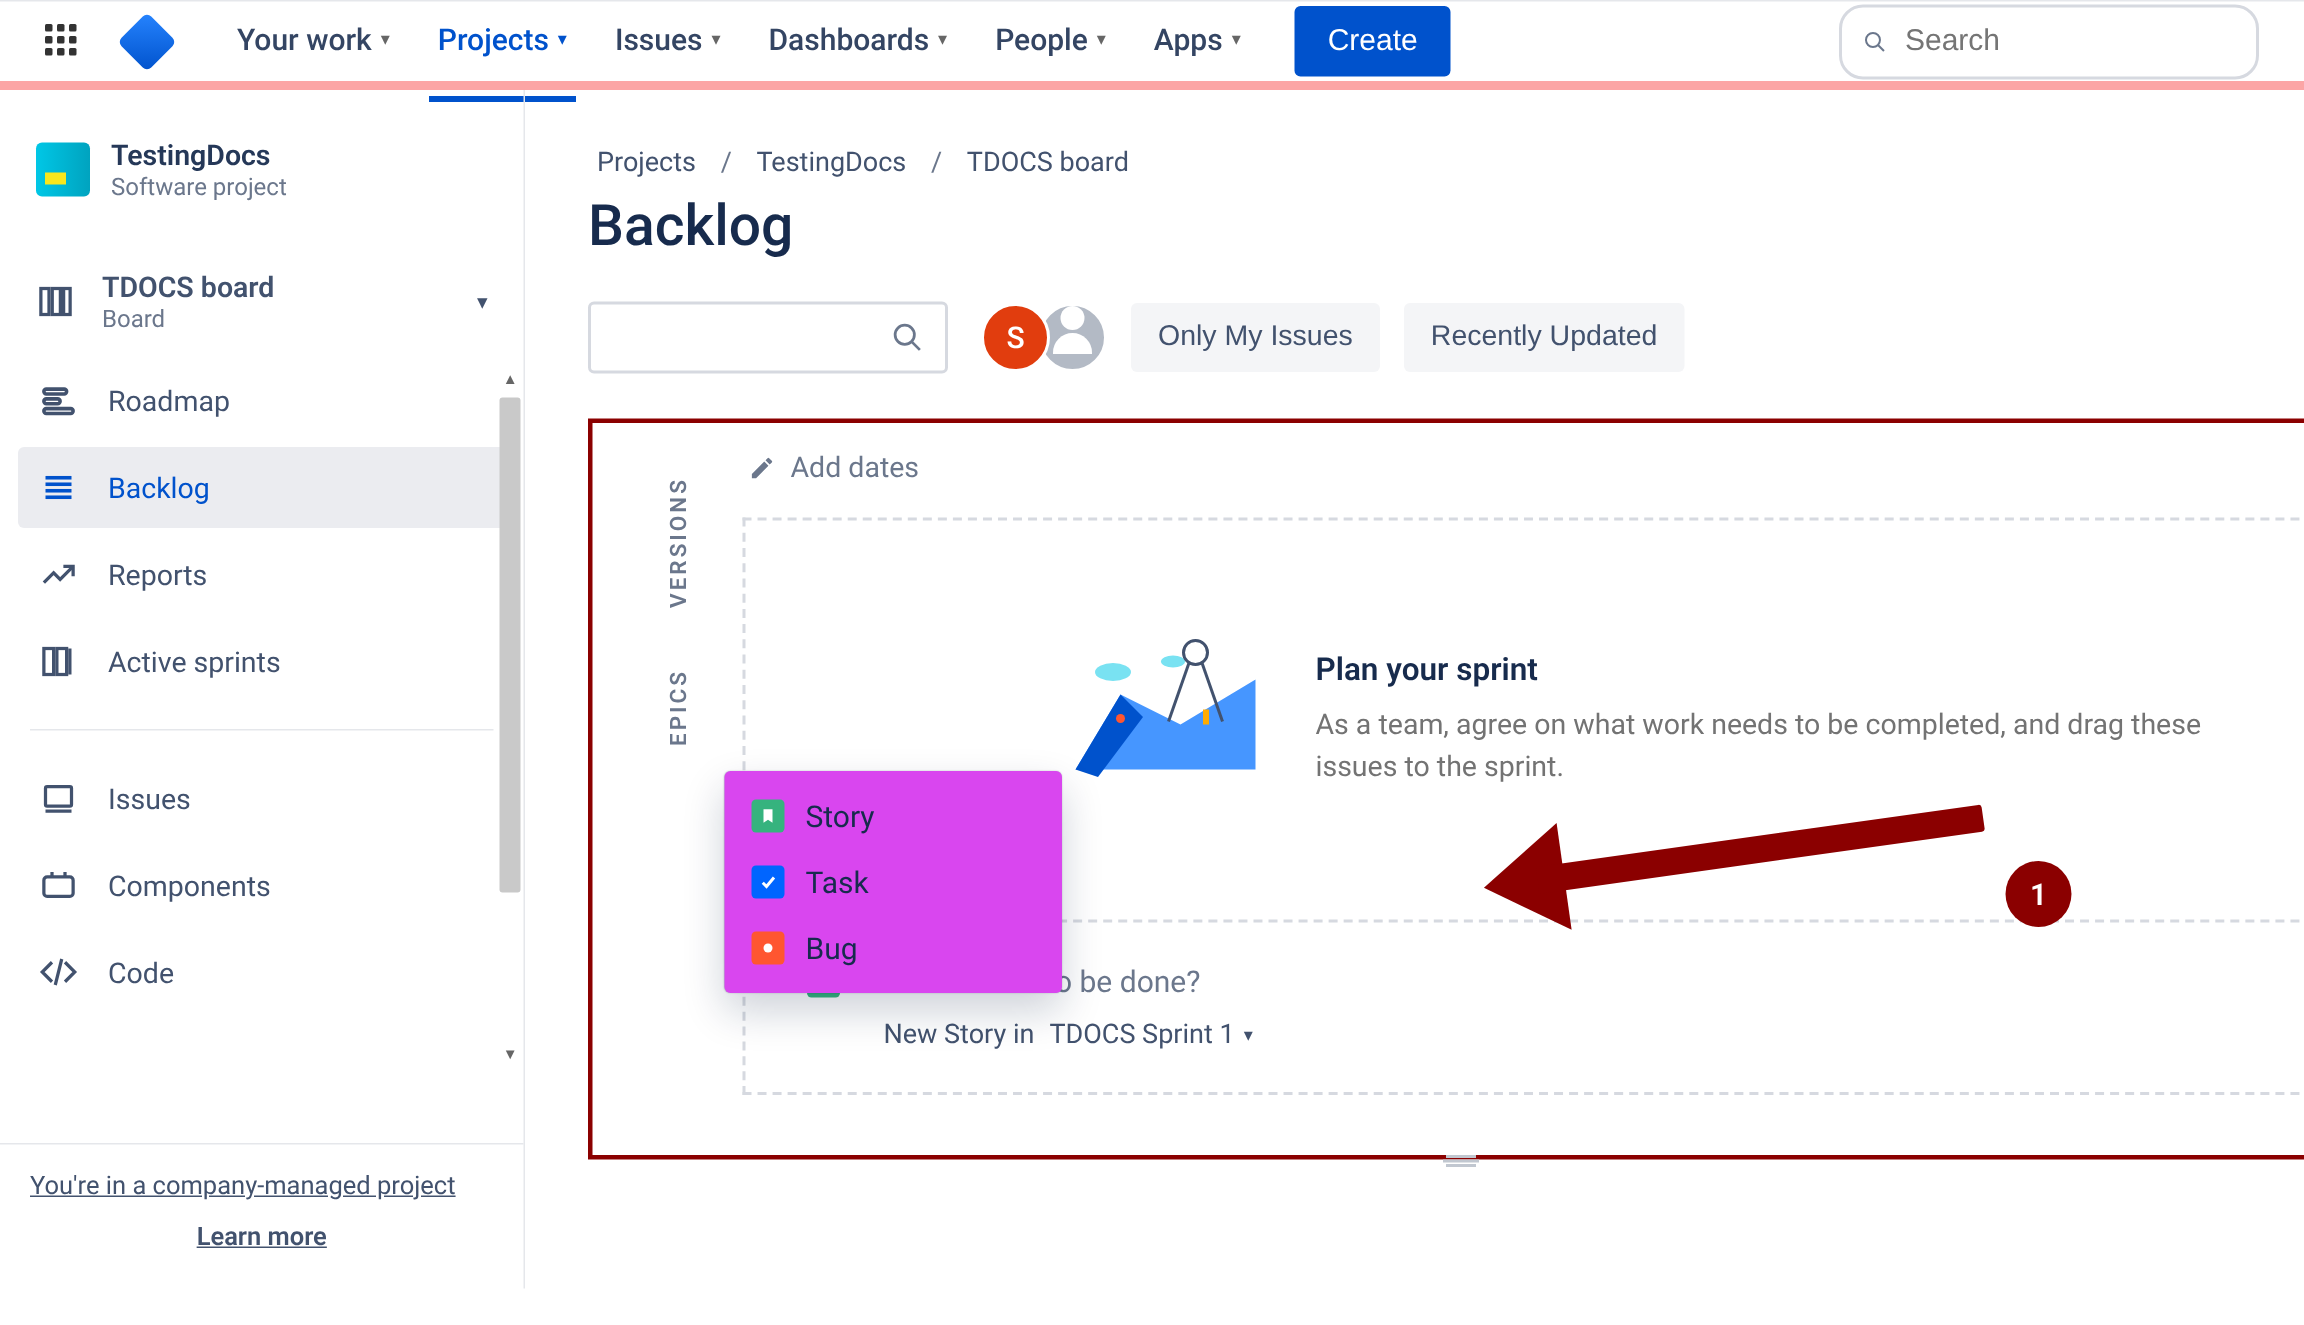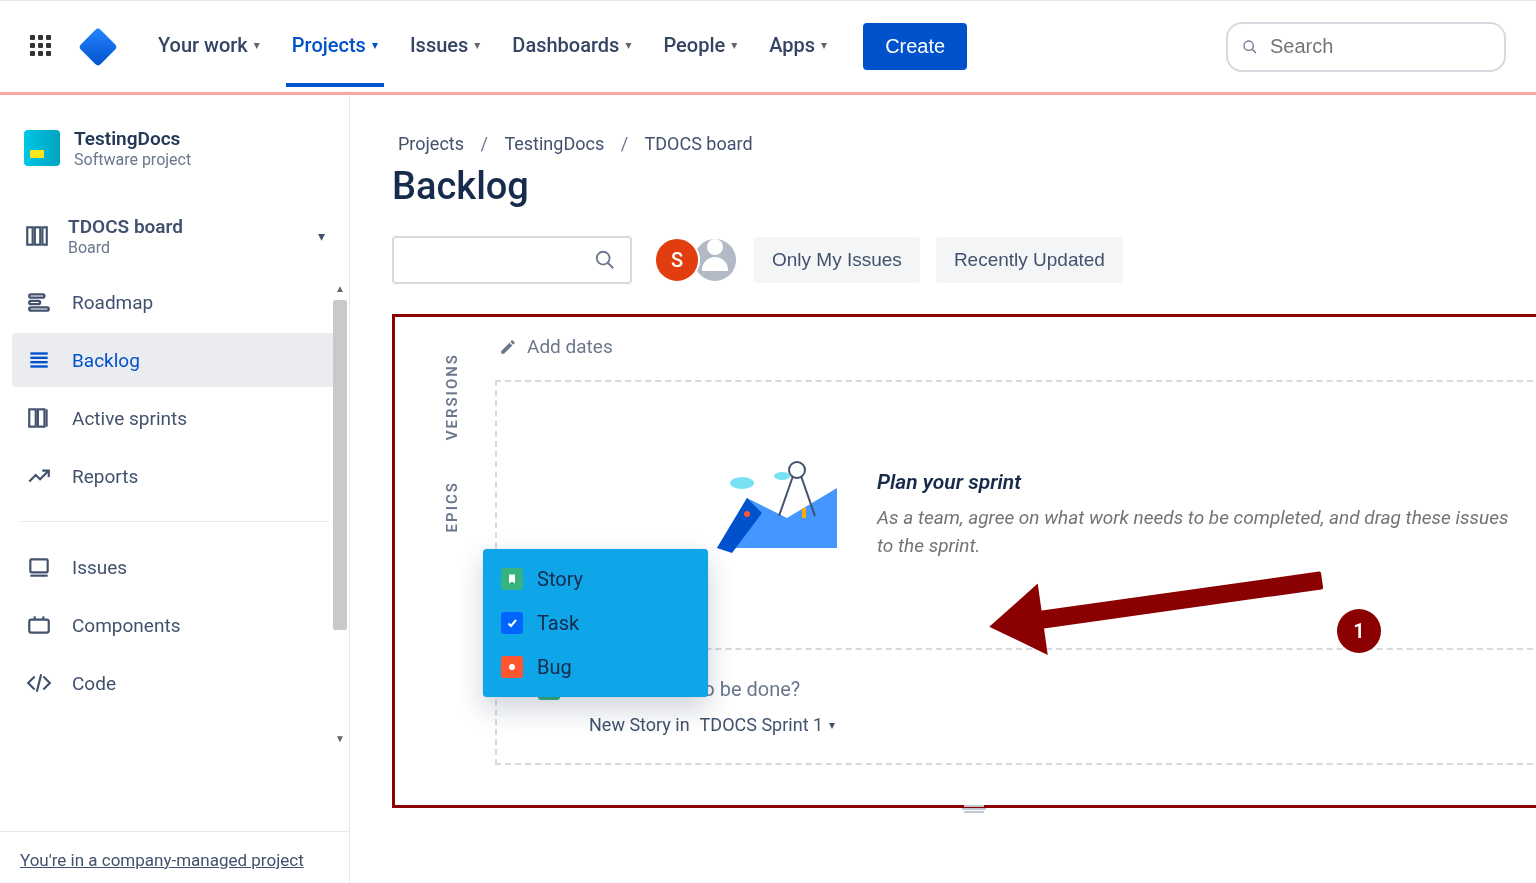--- a/index.html
+++ b/index.html
@@ -8,23 +8,23 @@
     background: #fff;
     color: #172B4D;
     width: 1536px;
     height: 883px;
     overflow: hidden;
     position: relative;
   }
 
   
   .topbar {
-    height: 95px;
+    height: 60px;
     border-top: 1px solid #e5e7eb;
-    border-bottom: 3px solid #fca5a5;
+    border-bottom: 6px solid #fca5a5;
     display: flex;
     align-items: center;
     padding: 0 30px;
     gap: 20px;
   }
   .app-switcher {
     width: 24px; height: 24px; display: grid;
     grid-template-columns: repeat(3, 5px);
     grid-template-rows: repeat(3, 5px);
     gap: 3px;
@@ -158,27 +158,27 @@
   .dashed-zone {
     margin-left: 100px; margin-top: 22px;
     border: 2px dashed #d6d9e0; border-right: none;
     min-height: 270px; padding: 30px 40px 30px 200px;
     display: flex; align-items: center; gap: 30px;
     position: relative;
   }
   .illu {
     width: 140px; height: 110px; position: absolute; left: 210px; top: 76px;
   }
-  .empty-text { margin-left: 180px; font-style: italic; }
+  .empty-text { margin-left: 180px; }
   .empty-title { font-size: 21px; font-weight: 600; margin-bottom: 10px; }
   .empty-desc { font-size: 19px; color: #737373; line-height: 1.5; }
 
   .issue-menu {
     position: absolute; left: 88px; top: 232px; width: 225px;
-    background: #0ea5e9; border-radius: 4px;
+    background: #d946ef; border-radius: 4px;
     box-shadow: 0 12px 28px rgba(9,30,66,0.2), 0 0 1px rgba(9,30,66,0.3);
     padding: 8px 0;
     z-index: 5;
   }
   .menu-item {
     display: flex; align-items: center; gap: 14px; padding: 10px 18px;
     font-size: 20px; color: #172B4D; cursor: pointer;
   }
   .type-icon {
     width: 22px; height: 22px; border-radius: 3px; display: flex;
@@ -334,32 +334,32 @@
         <svg class="side-icon" viewBox="0 0 24 24" fill="none" stroke="currentColor" stroke-width="2.2">
             <line x1="4" y1="6" x2="20" y2="6"></line>
             <line x1="4" y1="10" x2="20" y2="10"></line>
             <line x1="4" y1="14" x2="20" y2="14"></line>
             <line x1="4" y1="18" x2="20" y2="18"></line>
           </svg>
         <span>Backlog</span>
       </div>
       <div class="side-item">
         <svg class="side-icon" viewBox="0 0 24 24" fill="none" stroke="currentColor" stroke-width="2">
+            <polyline points="3 17 9 11 13 15 21 7"></polyline>
+            <polyline points="15 7 21 7 21 13"></polyline>
+          </svg>
+        <span>Reports</span>
+      </div>
+      <div class="side-item">
+        <svg class="side-icon" viewBox="0 0 24 24" fill="none" stroke="currentColor" stroke-width="2">
             <rect x="3" y="4" width="6" height="16"></rect>
             <rect x="11" y="4" width="6" height="16"></rect>
             <line x1="19" y1="4" x2="19" y2="20"></line>
           </svg>
         <span>Active sprints</span>
-      </div>
-      <div class="side-item">
-        <svg class="side-icon" viewBox="0 0 24 24" fill="none" stroke="currentColor" stroke-width="2">
-            <polyline points="3 17 9 11 13 15 21 7"></polyline>
-            <polyline points="15 7 21 7 21 13"></polyline>
-          </svg>
-        <span>Reports</span>
       </div>
     </div>
 
     <div class="side-divider"></div>
 
     <div class="side-block">
       <div class="side-item">
         <svg class="side-icon" viewBox="0 0 24 24" fill="none" stroke="currentColor" stroke-width="2">
             <rect x="4" y="5" width="16" height="12" rx="1"></rect>
             <line x1="4" y1="20" x2="20" y2="20"></line>
@@ -379,20 +379,21 @@
             <polyline points="8 6 2 12 8 18"></polyline>
             <polyline points="16 6 22 12 16 18"></polyline>
             <line x1="14" y1="4" x2="10" y2="20"></line>
           </svg>
         <span>Code</span>
       </div>
     </div>
 
     <div class="side-footer">
       <div>You're in a company-managed project</div>
+      <span class="learn-more">Learn more</span>
     </div>
   </div>
 
   <div class="main">
     <div class="crumbs">
       <span class="crumb-link">Projects</span>
       <span>/</span>
       <span class="crumb-link">TestingDocs</span>
       <span>/</span>
       <span class="crumb-link">TDOCS board</span>

